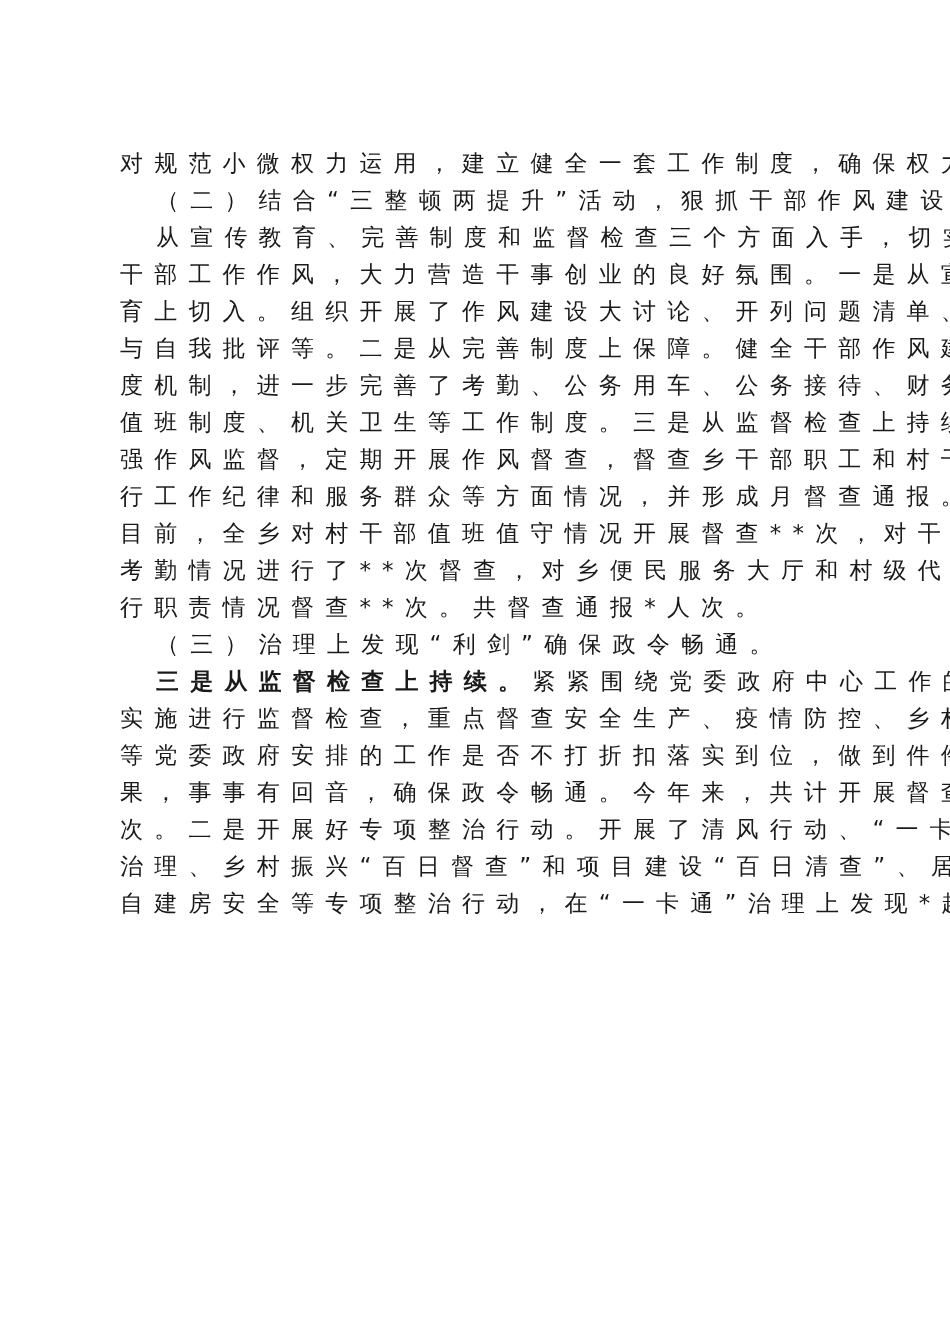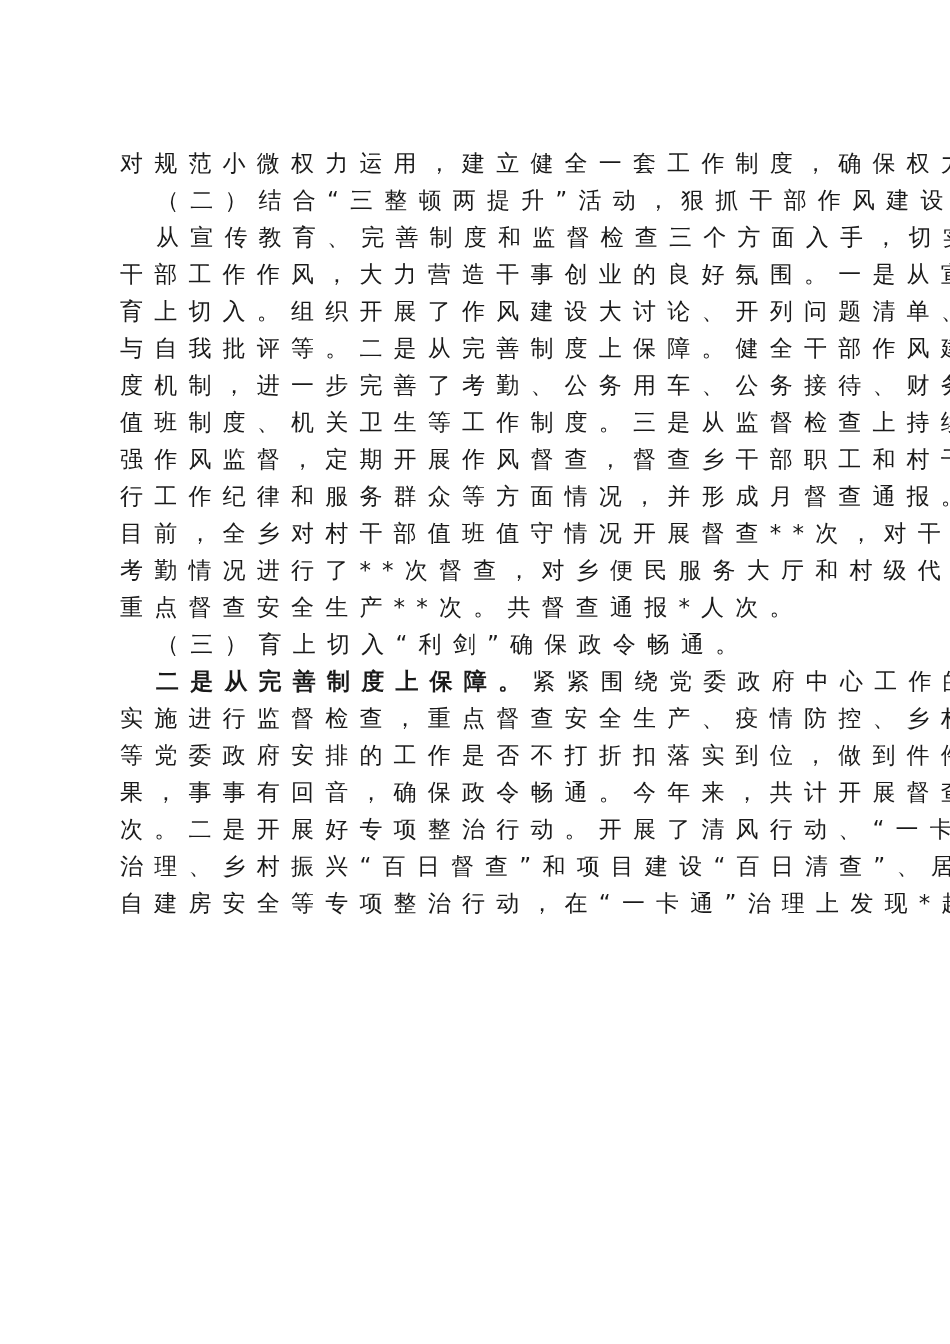--- a/index.html
+++ b/index.html
@@ -30,23 +30,23 @@
     <div class="line indent">从宣传教育、完善制度和监督检查三个方面入手，切实转变</div>
     <div class="line">干部工作作风，大力营造干事创业的良好氛围。一是从宣传教</div>
     <div class="line">育上切入。组织开展了作风建设大讨论、开列问题清单、批评</div>
     <div class="line">与自我批评等。二是从完善制度上保障。健全干部作风建设制</div>
     <div class="line">度机制，进一步完善了考勤、公务用车、公务接待、财务管理、</div>
     <div class="line">值班制度、机关卫生等工作制度。三是从监督检查上持续。加</div>
     <div class="line">强作风监督，定期开展作风督查，督查乡干部职工和村干部执</div>
     <div class="line">行工作纪律和服务群众等方面情况，并形成月督查通报。截止</div>
     <div class="line">目前，全乡对村干部值班值守情况开展督查**次，对干部职工</div>
     <div class="line">考勤情况进行了**次督查，对乡便民服务大厅和村级代办点履</div>
-    <div class="line">重点督查安全生产**次。共督查通报*人次。</div>
-    <div class="line heading">（三）育上切入“利剑”确保政令畅通。</div>
-    <div class="line indent"><span class="bold">二是从完善制度上保障。</span><span>紧紧围绕党委政府中心工作的有效</span></div>
+    <div class="line">行职责情况督查**次。共督查通报*人次。</div>
+    <div class="line heading">（三）治理上发现“利剑”确保政令畅通。</div>
+    <div class="line indent"><span class="bold">三是从监督检查上持续。</span><span>紧紧围绕党委政府中心工作的有效</span></div>
     <div class="line">实施进行监督检查，重点督查安全生产、疫情防控、乡村振兴</div>
     <div class="line">等党委政府安排的工作是否不打折扣落实到位，做到件件有结</div>
     <div class="line">果，事事有回音，确保政令畅通。今年来，共计开展督查**余</div>
     <div class="line">次。二是开展好专项整治行动。开展了清风行动、“一卡通”</div>
     <div class="line">治理、乡村振兴“百日督查”和项目建设“百日清查”、居民</div>
     <div class="line">自建房安全等专项整治行动，在“一卡通”治理上发现*起因工</div>
   </div>
 </div>
 
 </body></html>

